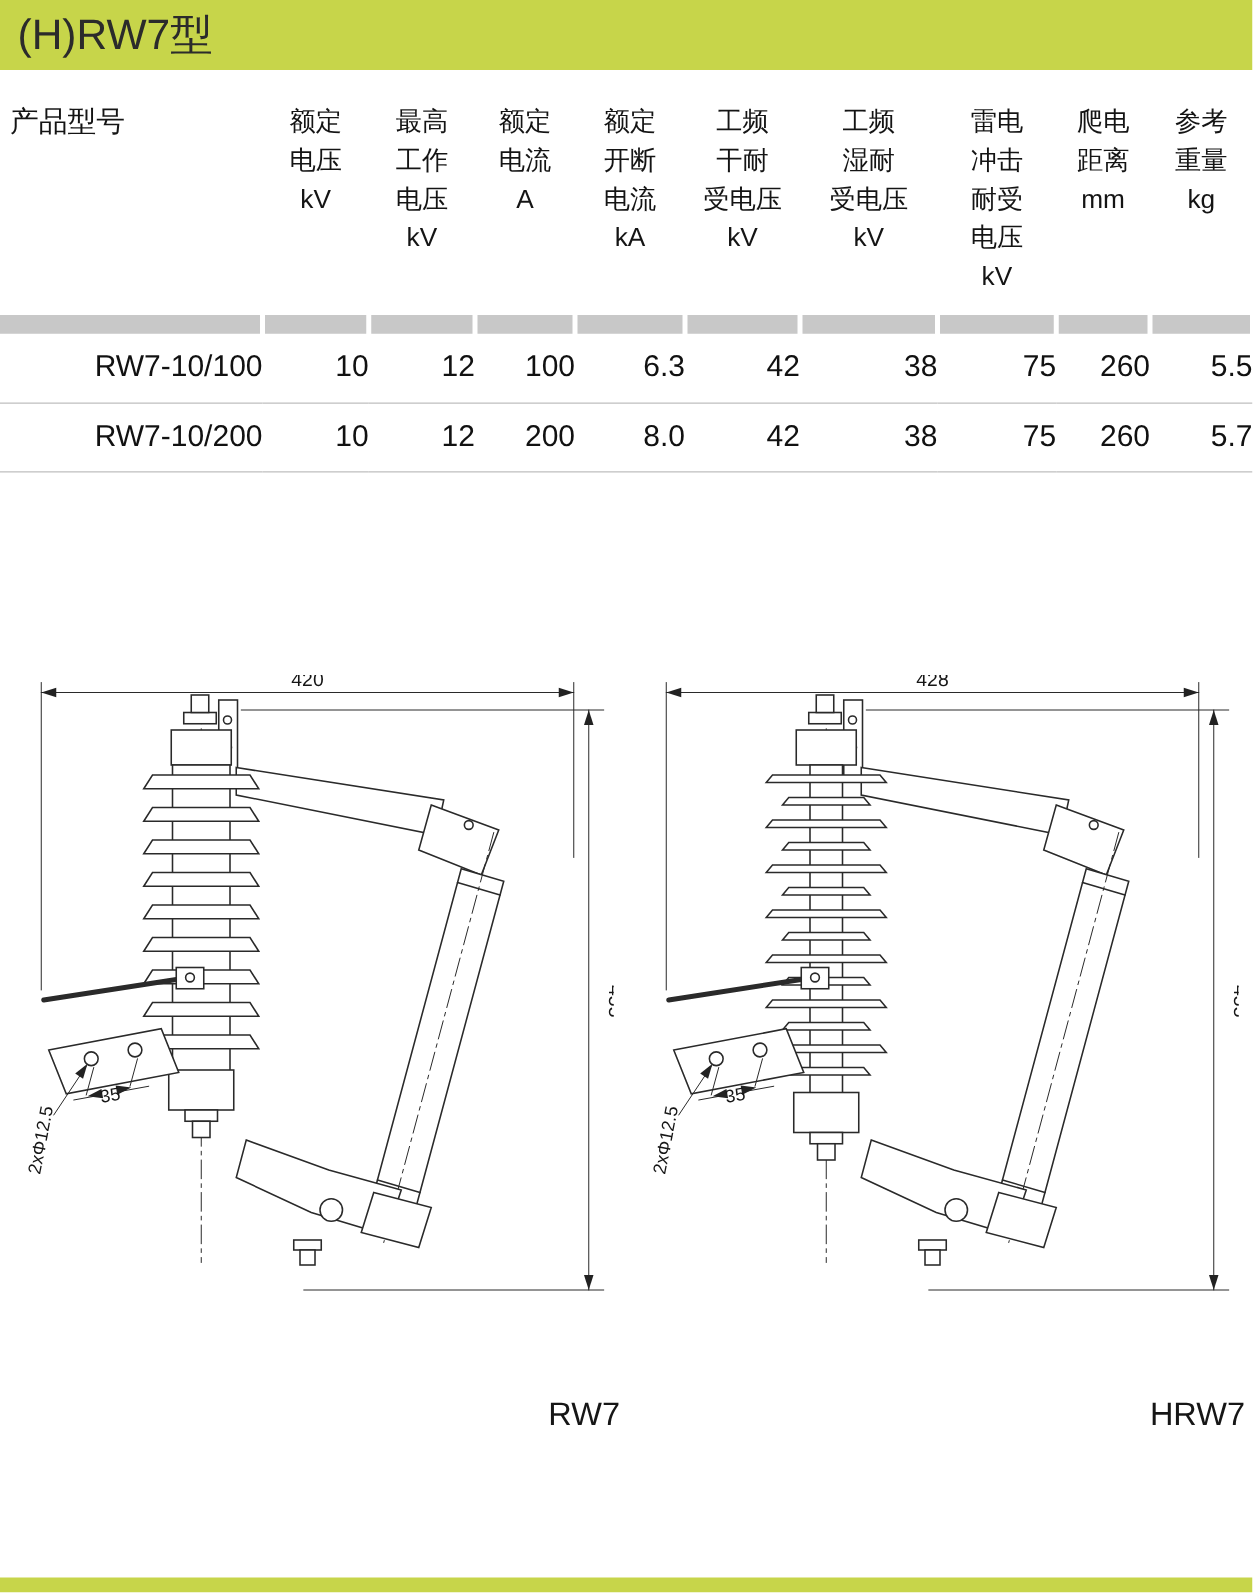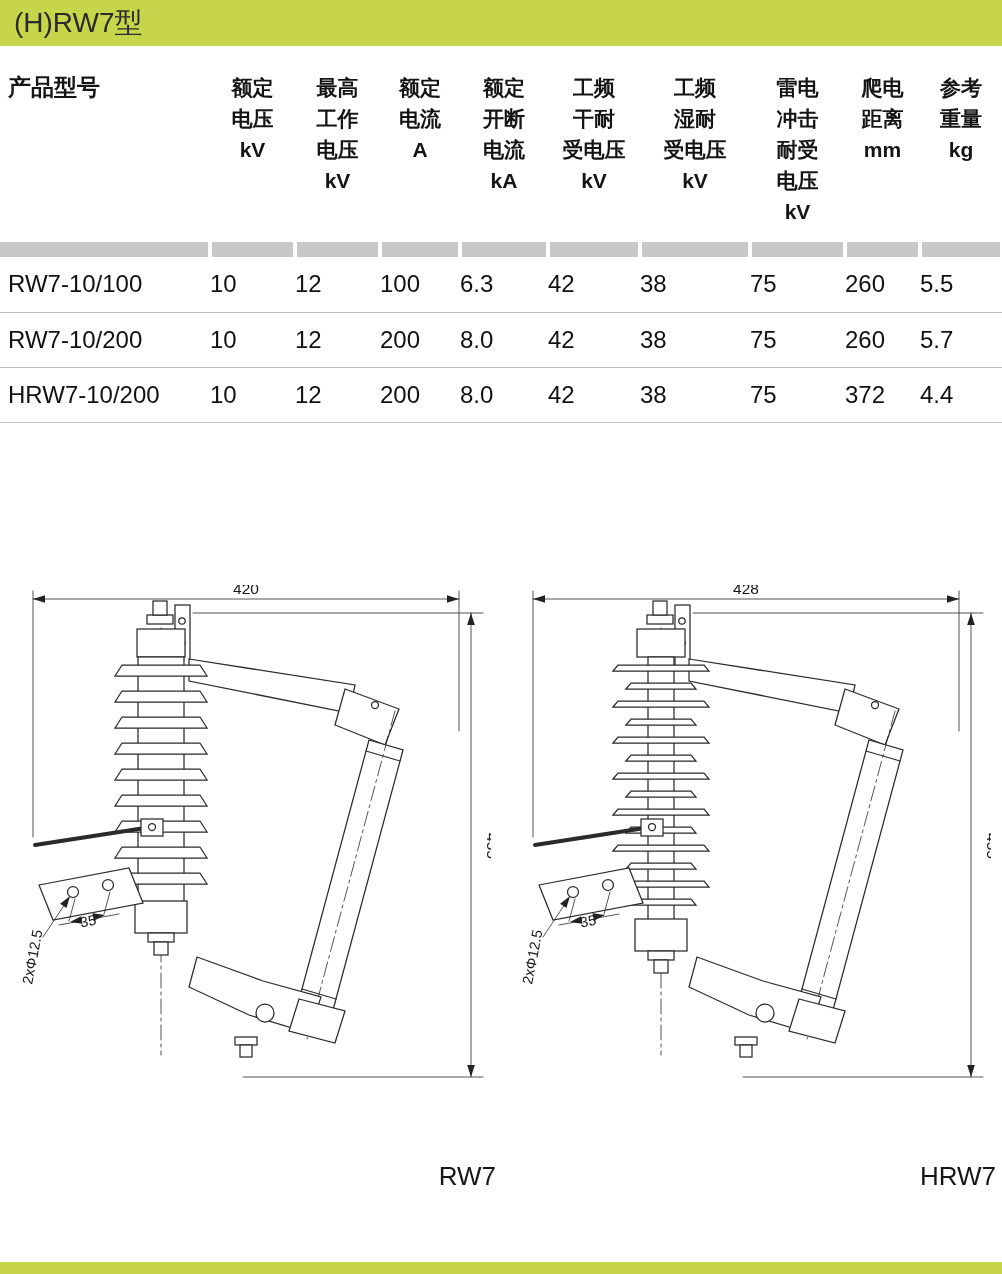--- a/index.html
+++ b/index.html
@@ -4,42 +4,42 @@
 <style>
   * { box-sizing: border-box; margin: 0; padding: 0; }
   html, body { background: #ffffff; }
   body {
     width: 1002px; height: 1274px;
     position: relative; overflow: hidden;
     font-family: "Liberation Sans", "DejaVu Sans", sans-serif;
     color: #161616;
   }
   .topbar {
-    height: 46px;
+    height: 56px;
     background: var(--accent, #c7d54a);
     display: flex; align-items: center;
     padding: 0 14px;
-    font-size: 28px; color: #2b2b2b;
+    font-size: 34px; color: #2b2b2b;
   }
   .spec-wrap { margin-top: 24px; }
   table { width: 100%; border-collapse: collapse; table-layout: fixed; }
   th {
-    font-weight: 700; vertical-align: top; text-align: center;
+    font-weight: 400; vertical-align: top; text-align: center;
     font-size: 21px; line-height: 31px; height: 172px;
     white-space: pre-line; color: #141414; padding-top: 2px;
   }
   th:first-child { text-align: left; padding-left: 8px; font-size: 23px; }
   tr.band td { padding: 0; height: 15px; }
   tr.band .blk { height: 15px; background: var(--band, #c8c8c8); margin: 0 2px; }
   tr.band td:first-child .blk { margin-left: 0; }
   tbody td {
-    height: 55px; text-align: left; font-size: 24px;
+    height: 55px; text-align: right; font-size: 24px;
     border-bottom: 1px solid #bfbfbf; color: #111;
   }
-  tbody td:first-child { text-align: left; padding-left: 8px; }
+  tbody td:first-child { text-align: right; padding-left: 8px; }
   .drawings {
     display: flex; justify-content: space-between;
     padding: 0 6px; margin-top: 162px;
   }
   figure { width: 490px; text-align: right; }
   figure svg { width: 480px; height: 520px; display: block; margin: 0 auto; }
   figcaption { font-size: 26px; margin-top: 56px; color: #161616; }
   svg text { font-family: "Liberation Sans", "DejaVu Sans", sans-serif; }
   .bottombar {
     position: absolute; left: 0; bottom: 0;
@@ -155,32 +155,20 @@
           <td>RW7-10/200</td>
           <td>10</td>
           <td>12</td>
           <td>200</td>
           <td>8.0</td>
           <td>42</td>
           <td>38</td>
           <td>75</td>
           <td>260</td>
           <td>5.7</td>
-        </tr>
-        <tr>
-          <td>HRW7-10/200</td>
-          <td>10</td>
-          <td>12</td>
-          <td>200</td>
-          <td>8.0</td>
-          <td>42</td>
-          <td>38</td>
-          <td>75</td>
-          <td>372</td>
-          <td>4.4</td>
         </tr>
       </tbody>
   </table>
 </section>
 
 <section class="drawings">
   <figure>
     <svg viewBox="0 0 480 520">
         <g stroke="#2a2a2a" stroke-width="1.25" fill="none" stroke-linecap="round">
           <line x1="150" y1="24" x2="150" y2="470" stroke-width="0.8" stroke-dasharray="15 4 3 4"></line>

